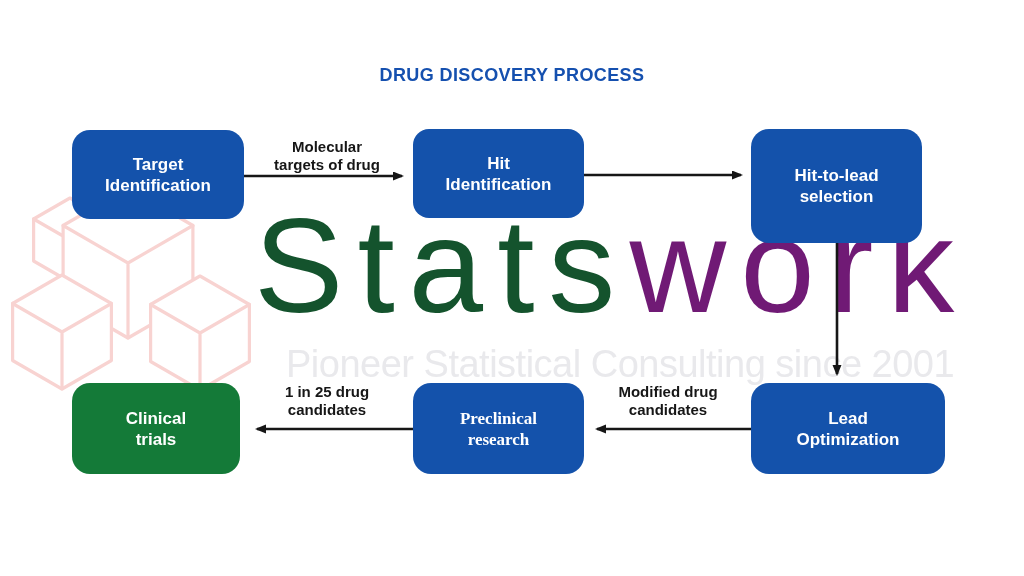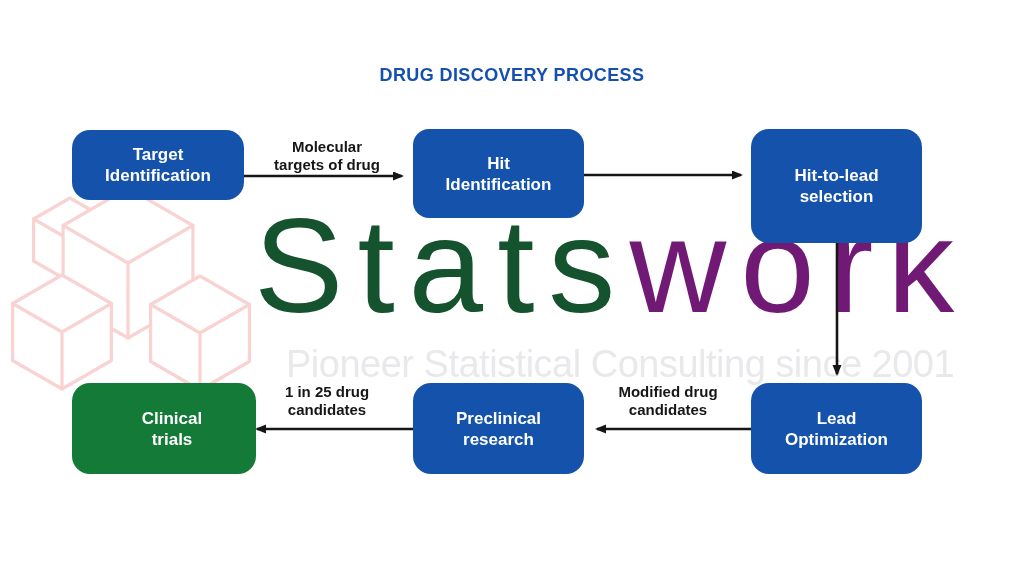--- a/index.html
+++ b/index.html
@@ -28,26 +28,26 @@
   
   .arrows{position:absolute;left:0;top:0;z-index:1;}
   
   .pbox{
     position:absolute;width:172px;height:114px;border-radius:18px;background:#1452ab;
     display:flex;align-items:center;justify-content:center;text-align:center;z-index:2;
   }
   .pbox .box-label{
     color:#ffffff;font-size:17px;line-height:21px;font-weight:700;white-space:pre-line;
   }
-  .pbox.green{background:#147a38;padding-left:16px;}
-  #box-target{left:72px;top:130px;height:70px;}
+  .pbox.green{background:#147a38;}
+  #box-target{left:72px;top:130px;height:89px;}
   #box-hit{left:413px;top:129px;width:171px;height:89px;border-radius:16px;}
   #box-htl{left:751px;top:129px;width:171px;}
-  #box-lead{left:751px;top:383px;width:171px;height:91px;}
-  #box-pre{left:413px;top:383px;width:171px;height:91px;}
+  #box-lead{left:751px;top:383px;width:194px;height:91px;}
+  #box-pre{left:413px;top:383px;width:171px;height:91px;font-family:Liberation Serif, serif;}
   #box-clin{left:72px;top:383px;width:168px;height:91px;}
   
   .alabel{
     position:absolute;color:#161616;font-size:15px;line-height:17.5px;font-weight:600;
     text-align:center;white-space:pre-line;z-index:3;
   }
   #lbl-molecular{left:247px;top:129px;width:160px;margin-top:9px;}
   #lbl-molecules{left:587px;top:129px;width:160px;}
   #lbl-promising{left:848px;top:277px;width:150px;text-align:left;}
   #lbl-modified{left:588px;top:383px;width:160px;}

